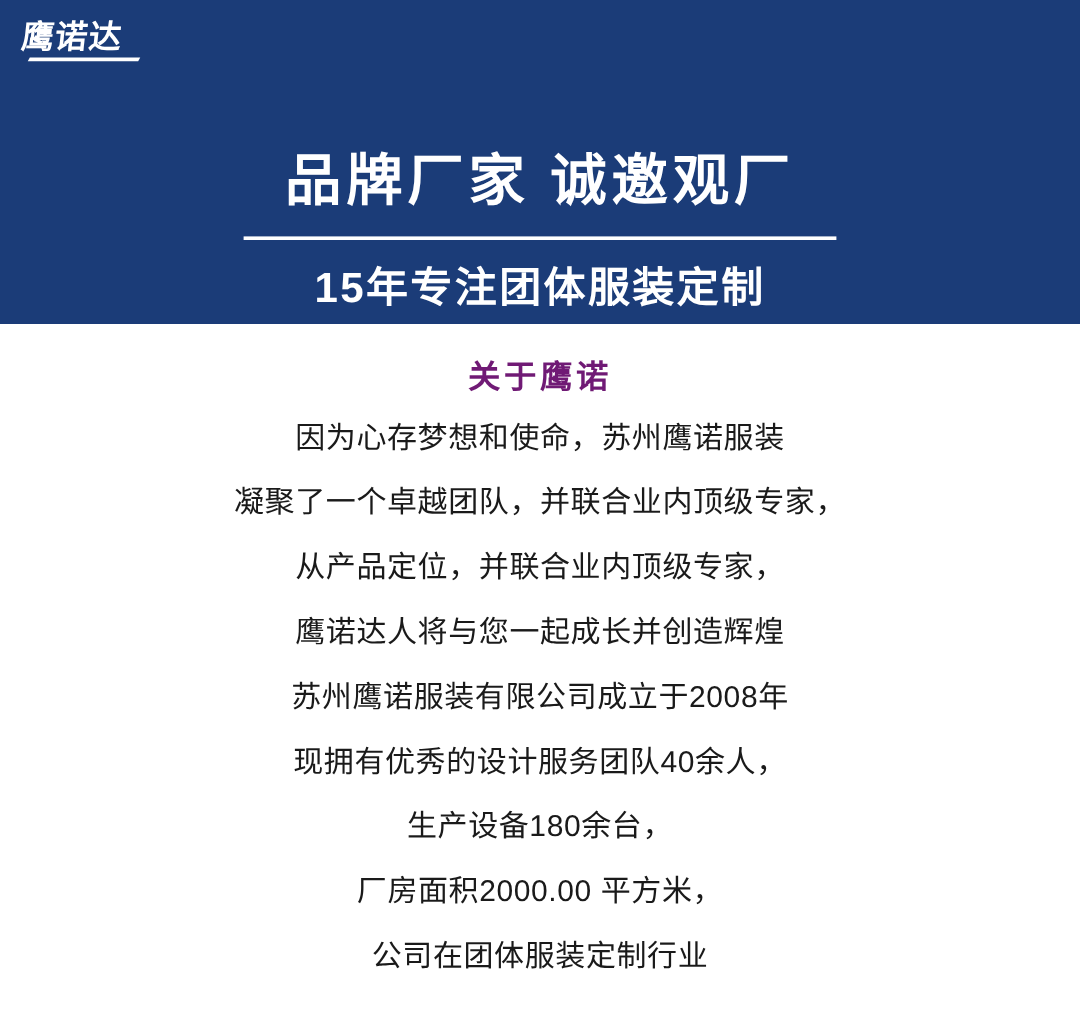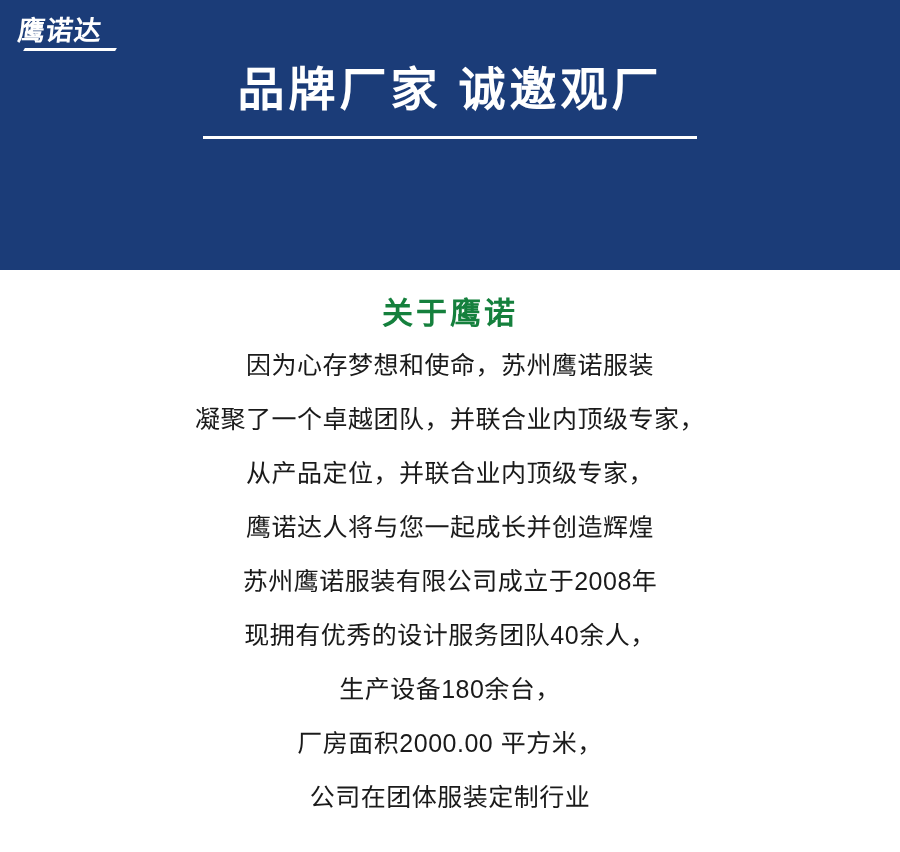--- a/index.html
+++ b/index.html
@@ -58,21 +58,21 @@
   }
   .banner-inner {
     position: absolute;
     left: 0;
     top: 0;
     width: 900px;
     height: 322px;
     display: flex;
     flex-direction: column;
     align-items: center;
-    justify-content: flex-start;
+    justify-content: center;
   }
   .banner-title {
     margin-top: 62px;
     color: #ffffff;
     font-size: 47px;
     font-weight: bold;
     letter-spacing: 4px;
     line-height: 56px;
     white-space: nowrap;
   }
@@ -94,25 +94,25 @@
 
   
   .content {
     position: relative;
     width: 900px;
     padding-top: 26px;
     text-align: center;
     color: #222222;
   }
   .section-heading {
-    font-size: 31px;
+    font-size: 27px;
     font-weight: bold;
     letter-spacing: 3px;
     line-height: 36px;
-    color: #15803d;
+    color: #701a75;
     margin-bottom: 10px;
   }
   .paragraph-lines {
     font-size: 25px;
     line-height: 42px;
     color: #1a1a1a;
     letter-spacing: 0.5px;
   }
   .paragraph-lines .line {
     display: block;
@@ -126,20 +126,21 @@
 <div class="page">
 
   <div class="banner">
     <div class="logo">
       <span class="logo-text">鹰诺达</span>
       <span class="logo-underline"></span>
     </div>
     <div class="banner-inner">
       <div class="banner-title">品牌厂家  诚邀观厂</div>
       <div class="banner-rule"></div>
+      <div class="banner-subtitle">15年专注团体服装定制</div>
     </div>
   </div>
 
   <div class="content">
     <div class="section-heading">关于鹰诺</div>
     <div class="paragraph-lines">
       <span class="line">因为心存梦想和使命，苏州鹰诺服装</span>
       <span class="line">凝聚了一个卓越团队，并联合业内顶级专家，</span>
       <span class="line">从产品定位，并联合业内顶级专家，</span>
       <span class="line">鹰诺达人将与您一起成长并创造辉煌</span>

